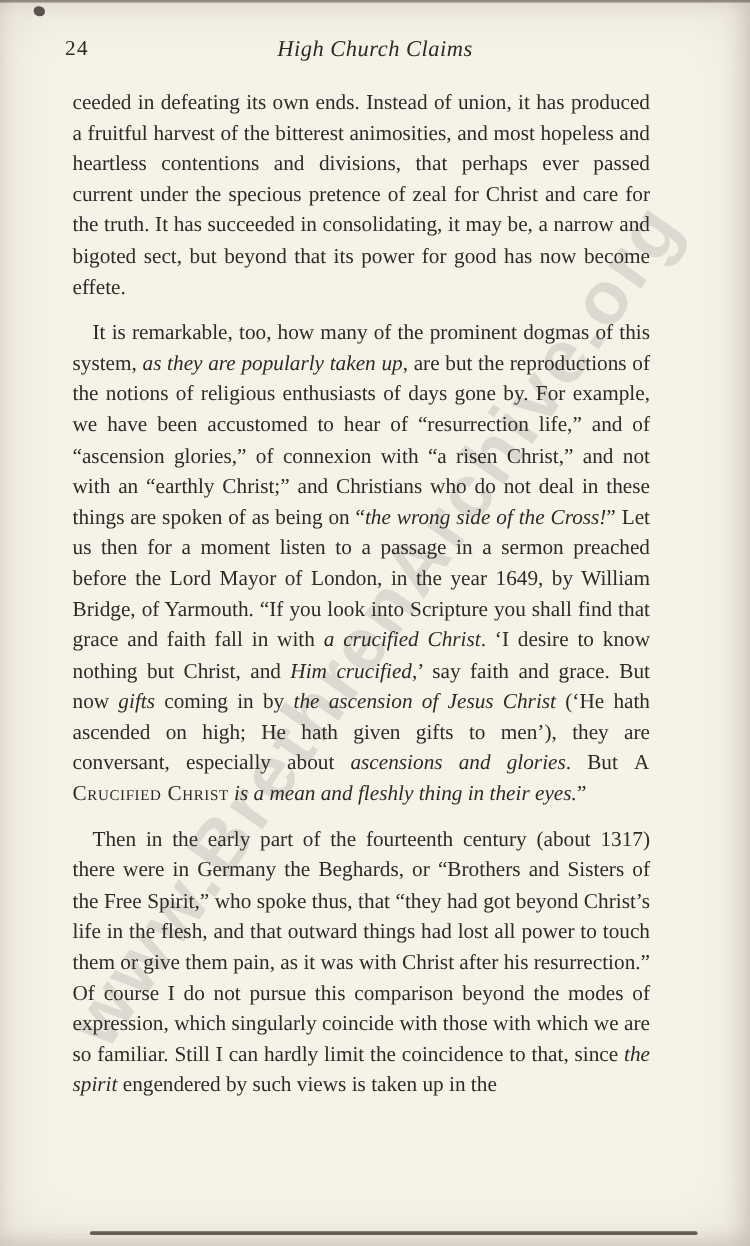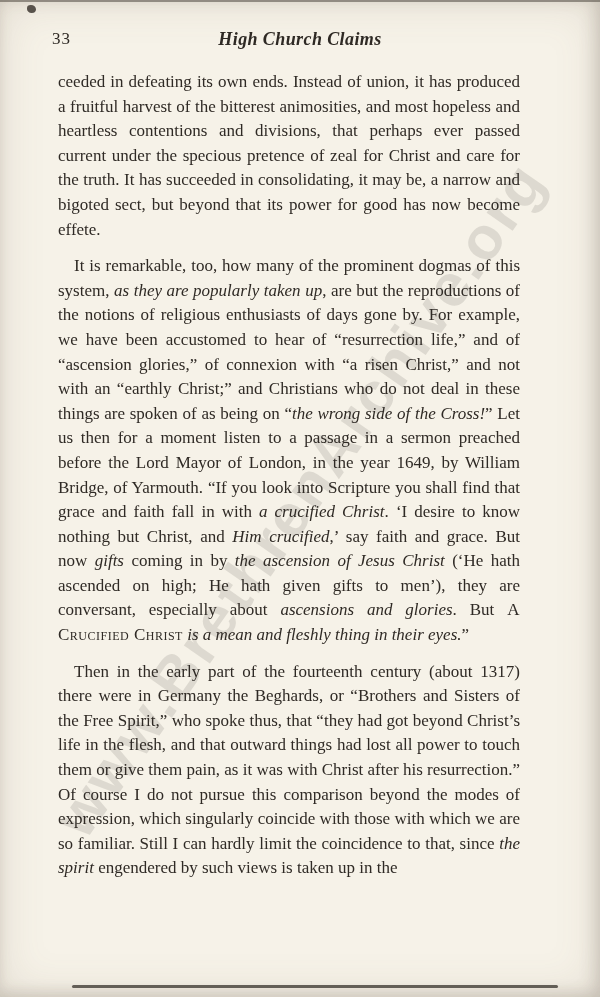--- a/index.html
+++ b/index.html
@@ -81,21 +81,20 @@
     top: 29px;
     font-size: 17px;
     letter-spacing: 1px;
   }
   .running-title {
     display: block;
     text-align: center;
     font-style: italic;
     font-size: 18px;
     letter-spacing: 0.4px;
-    font-weight: bold;
   }
   .body-text {
     position: relative;
     z-index: 2;
     padding: 15px 80px 0 58px;
     text-align: justify;
     font-size: 17px;
     line-height: 24.6px;
   }
   p.para {
@@ -114,21 +113,21 @@
 <body>
 
 <div class="page">
 
   <div class="watermark">www.BrethrenArchive.org</div>
 
   <div class="scan-edge-top"></div>
   <div class="corner-mark"></div>
 
   <div class="header">
-    <span class="pagenum">33</span>
+    <span class="pagenum">24</span>
     <span class="running-title">High Church Claims</span>
   </div>
 
   <div class="body-text" id="body-text">
       <p class="para"><span>ceeded in defeating its own ends.  Instead of union, it has produced a fruitful harvest of the bitterest animosities, and most hopeless and heartless contentions and divisions, that perhaps ever passed current under the specious pretence of zeal for Christ and care for the truth.  It has succeeded in consolidating, it may be, a narrow and bigoted sect, but beyond that its power for good has now become effete.</span></p>
       <p class="para indent"><span>It is remarkable, too, how many of the prominent dogmas of this system, </span><span class="it">as they are popularly taken up</span><span>, are but the reproductions of the notions of religious enthusiasts of days gone by.  For example, we have been accustomed to hear of “resurrection life,” and of “ascension glories,” of connexion with “a risen Christ,” and not with an “earthly Christ;” and Christians who do not deal in these things are spoken of as being on “</span><span class="it">the wrong side of the Cross!</span><span>”  Let us then for a moment listen to a passage in a sermon preached before the Lord Mayor of London, in the year 1649, by William Bridge, of Yarmouth. “If you look into Scripture you shall find that grace and faith fall in with </span><span class="it">a crucified Christ</span><span>.  ‘I desire to know nothing but Christ, and </span><span class="it">Him crucified</span><span>,’ say faith and grace. But now </span><span class="it">gifts</span><span> coming in by </span><span class="it">the ascension of Jesus Christ</span><span> (‘He hath ascended on high;  He hath given gifts to men’), they are conversant, especially about </span><span class="it">ascensions and glories</span><span>. But </span><span class="sc">A Crucified Christ</span><span> </span><span class="it">is a mean and fleshly thing in their eyes.</span><span>”</span></p>
       <p class="para indent"><span>Then in the early part of the fourteenth century (about 1317) there were in Germany the Beghards, or “Brothers and Sisters of the Free Spirit,” who spoke thus, that “they had got beyond Christ’s life in the flesh, and that outward things had lost all power to touch them or give them pain, as it was with Christ after his resurrection.”  Of course I do not pursue this comparison beyond the modes of expression, which singularly coincide with those with which we are so familiar.  Still I can hardly limit the coincidence to that, since </span><span class="it">the spirit</span><span> engendered by such views is taken up in the</span></p>
     </div>
 
   <div class="scan-edge-bottom"></div>

